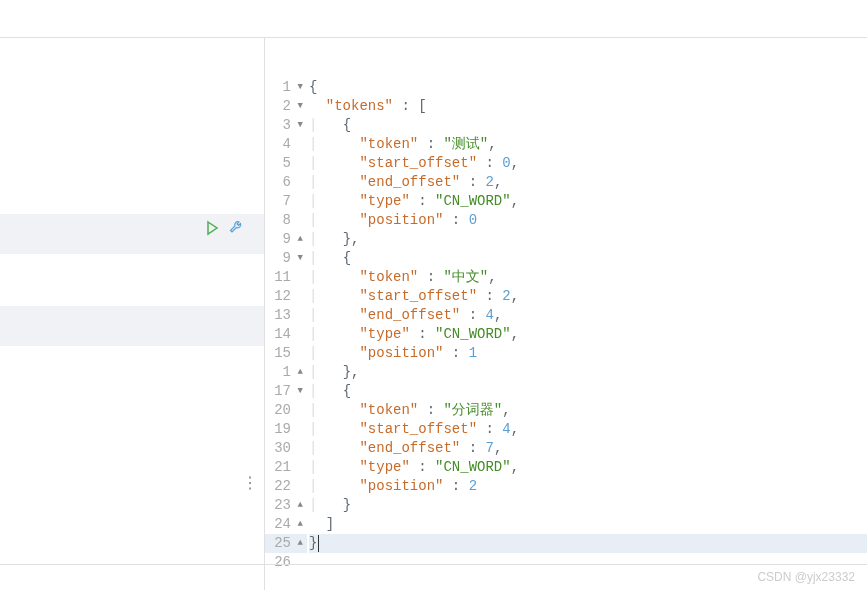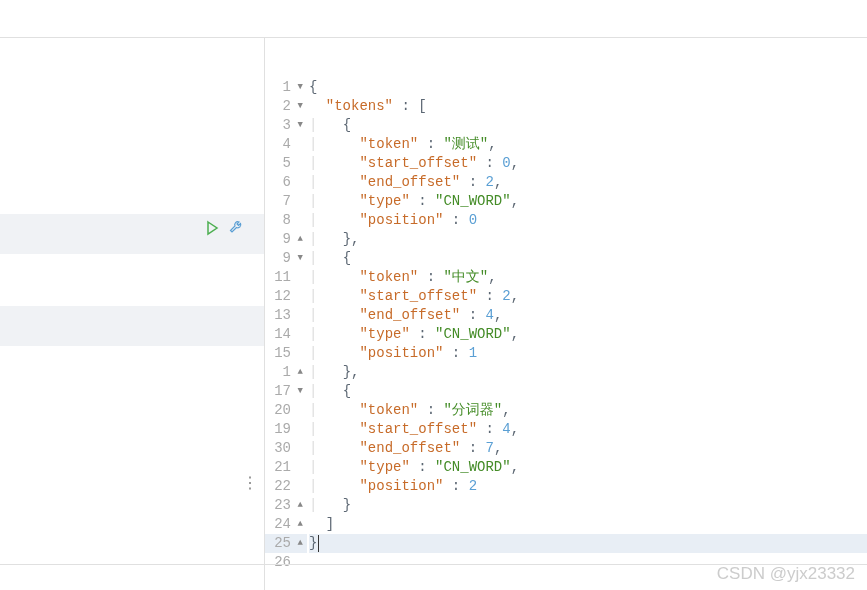--- a/index.html
+++ b/index.html
@@ -122,21 +122,21 @@
       width: 1px;
       height: 17px;
       background: #333;
       vertical-align: middle;
       margin-left: 1px;
     }
     .watermark {
       position: absolute;
       bottom: 6px;
       right: 12px;
-      font-size: 17px;
+      font-size: 12px;
       color: #ccc;
       font-family: Arial, sans-serif;
     }
     .border-bottom {
       position: absolute;
       bottom: 25px;
       left: 0;
       width: 100%;
       height: 1px;
       background: #e0e0e0;

